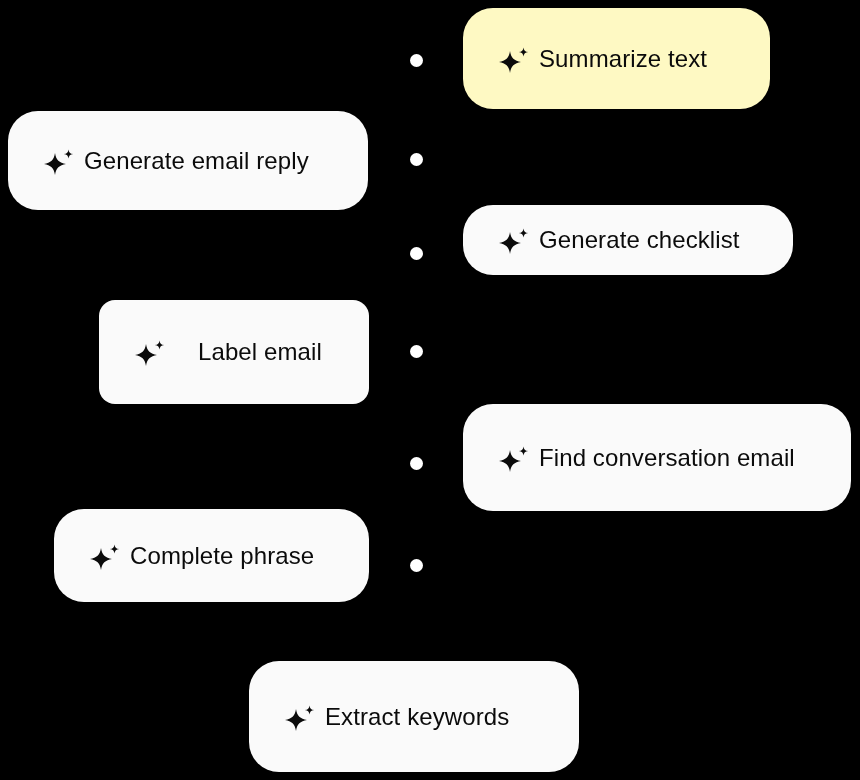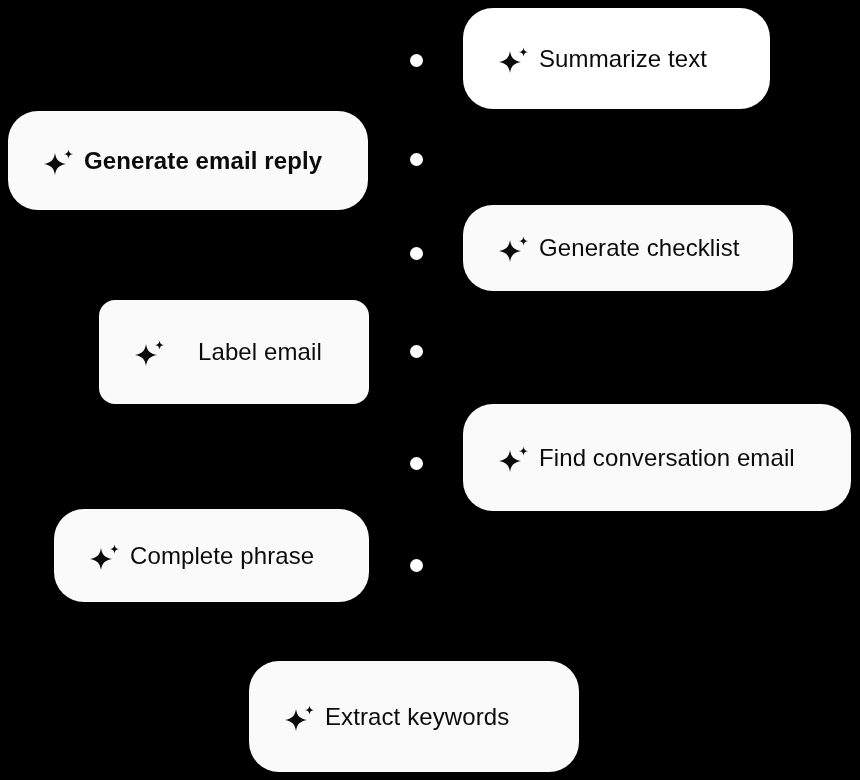--- a/index.html
+++ b/index.html
@@ -68,35 +68,35 @@
 
   <div class="dots-column">
       <div class="dot" style="left: 409.5px; top: 53.5px; background: rgb(255, 255, 255);"></div>
       <div class="dot" style="left: 409.5px; top: 152.5px; background: rgb(255, 255, 255);"></div>
       <div class="dot" style="left: 409.5px; top: 246.5px; background: rgb(255, 255, 255);"></div>
       <div class="dot" style="left: 409.5px; top: 344.5px; background: rgb(255, 255, 255);"></div>
       <div class="dot" style="left: 409.5px; top: 456.5px; background: rgb(255, 255, 255);"></div>
       <div class="dot" style="left: 409.5px; top: 558.5px; background: rgb(255, 255, 255);"></div>
     </div>
 
-<div class="chip" style="left: 463px; top: 8px; width: 307px; height: 101px; background: #ffffff; border-radius: 30px;">
+<div class="chip" style="left: 463px; top: 8px; width: 307px; height: 101px; background: #fef9c3; border-radius: 30px;">
       <svg viewBox="0 0 34 34" class="chip-icon">
         <path d="M13 9 C13.9 15.6 17.4 19.1 24 20 C17.4 20.9 13.9 24.4 13 31 C12.1 24.4 8.6 20.9 2 20 C8.6 19.1 12.1 15.6 13 9 Z" fill="#0B0B0B"></path>
         <path d="M26.5 5.4 C26.9 8.4 28.1 9.6 31.1 10 C28.1 10.4 26.9 11.6 26.5 14.6 C26.1 11.6 24.9 10.4 21.9 10 C24.9 9.6 26.1 8.4 26.5 5.4 Z" fill="#0B0B0B"></path>
       </svg>
       <span class="chip-label" style="color: rgb(11, 11, 11);">Summarize text</span>
     </div>
     <div class="chip" style="left: 8px; top: 111px; width: 360px; height: 99px; background: rgb(250, 250, 250); border-radius: 30px;">
       <svg viewBox="0 0 34 34" class="chip-icon">
         <path d="M13 9 C13.9 15.6 17.4 19.1 24 20 C17.4 20.9 13.9 24.4 13 31 C12.1 24.4 8.6 20.9 2 20 C8.6 19.1 12.1 15.6 13 9 Z" fill="#0B0B0B"></path>
         <path d="M26.5 5.4 C26.9 8.4 28.1 9.6 31.1 10 C28.1 10.4 26.9 11.6 26.5 14.6 C26.1 11.6 24.9 10.4 21.9 10 C24.9 9.6 26.1 8.4 26.5 5.4 Z" fill="#0B0B0B"></path>
       </svg>
-      <span class="chip-label" style="color: rgb(11, 11, 11); font-weight: bold;">Generate email reply</span>
+      <span class="chip-label" style="color: rgb(11, 11, 11);">Generate email reply</span>
     </div>
-    <div class="chip" style="left: 463px; top: 205px; width: 330px; height: 86px; background: rgb(250, 250, 250); border-radius: 30px;">
+    <div class="chip" style="left: 463px; top: 205px; width: 330px; height: 70px; background: rgb(250, 250, 250); border-radius: 30px;">
       <svg viewBox="0 0 34 34" class="chip-icon">
         <path d="M13 9 C13.9 15.6 17.4 19.1 24 20 C17.4 20.9 13.9 24.4 13 31 C12.1 24.4 8.6 20.9 2 20 C8.6 19.1 12.1 15.6 13 9 Z" fill="#0B0B0B"></path>
         <path d="M26.5 5.4 C26.9 8.4 28.1 9.6 31.1 10 C28.1 10.4 26.9 11.6 26.5 14.6 C26.1 11.6 24.9 10.4 21.9 10 C24.9 9.6 26.1 8.4 26.5 5.4 Z" fill="#0B0B0B"></path>
       </svg>
       <span class="chip-label" style="color: rgb(11, 11, 11);">Generate checklist</span>
     </div>
     <div class="chip" style="left: 99px; top: 300px; width: 270px; height: 104px; background: rgb(250, 250, 250); border-radius: 16px; gap: 23px;">
       <svg viewBox="0 0 34 34" class="chip-icon">
         <path d="M13 9 C13.9 15.6 17.4 19.1 24 20 C17.4 20.9 13.9 24.4 13 31 C12.1 24.4 8.6 20.9 2 20 C8.6 19.1 12.1 15.6 13 9 Z" fill="#0B0B0B"></path>
         <path d="M26.5 5.4 C26.9 8.4 28.1 9.6 31.1 10 C28.1 10.4 26.9 11.6 26.5 14.6 C26.1 11.6 24.9 10.4 21.9 10 C24.9 9.6 26.1 8.4 26.5 5.4 Z" fill="#0B0B0B"></path>

